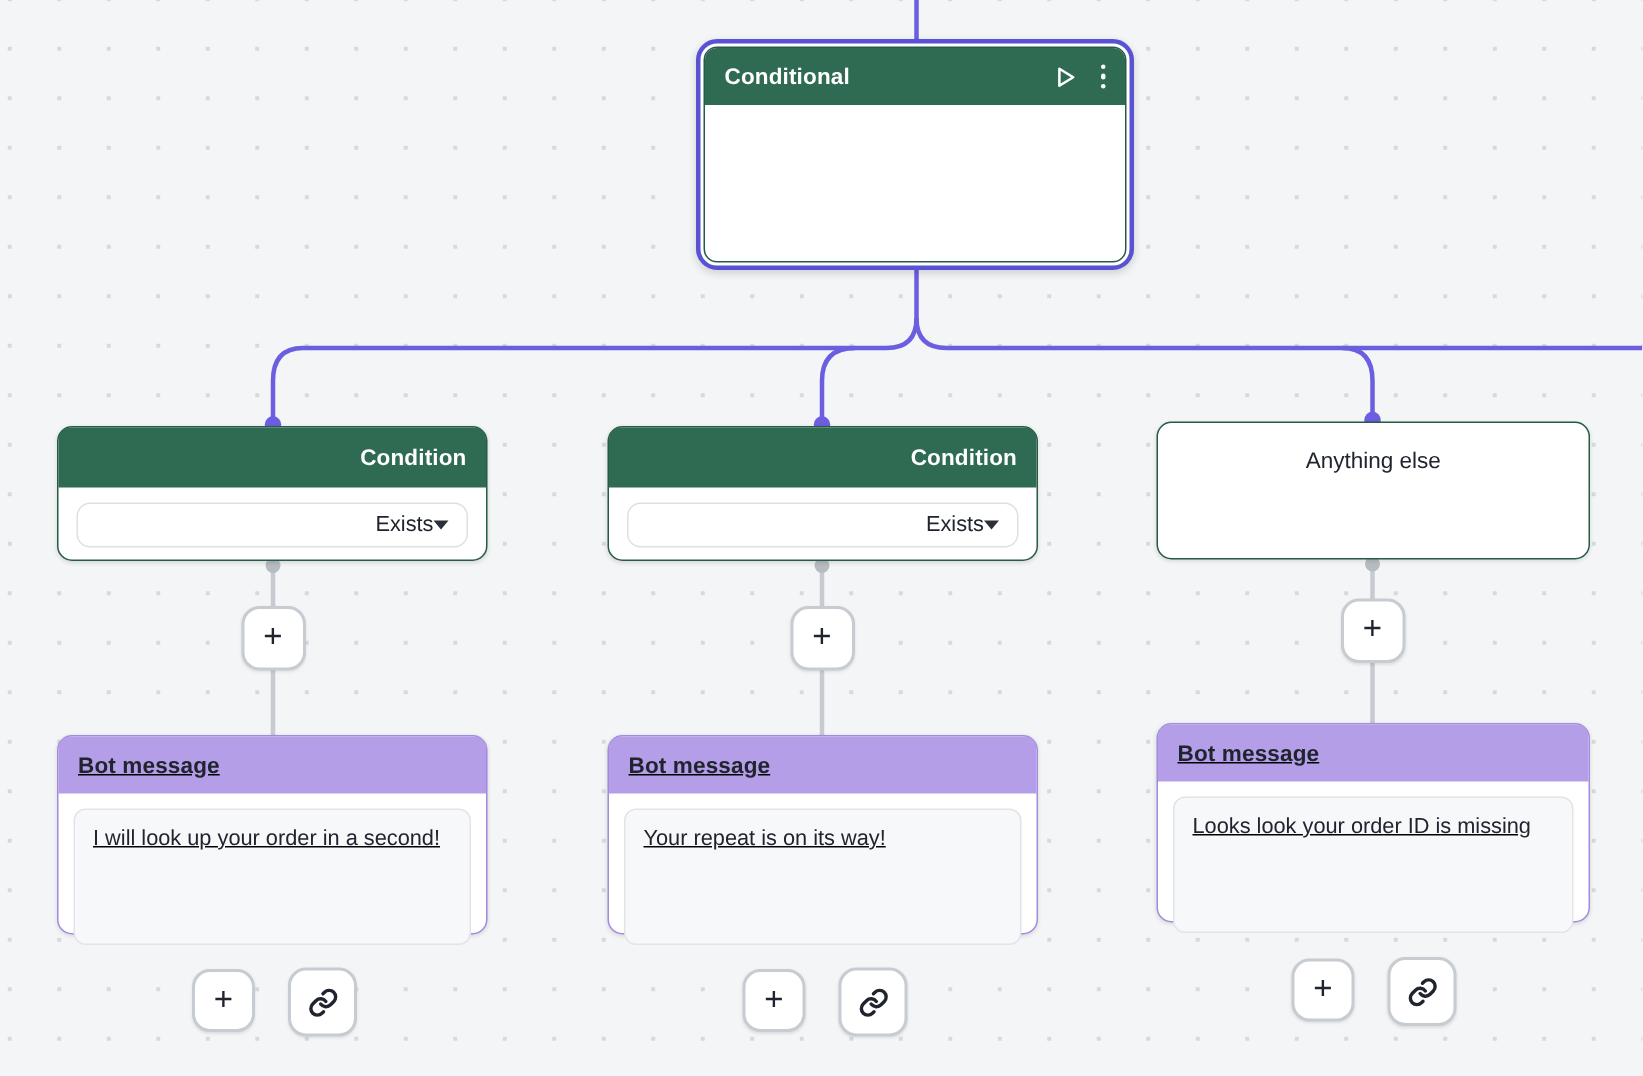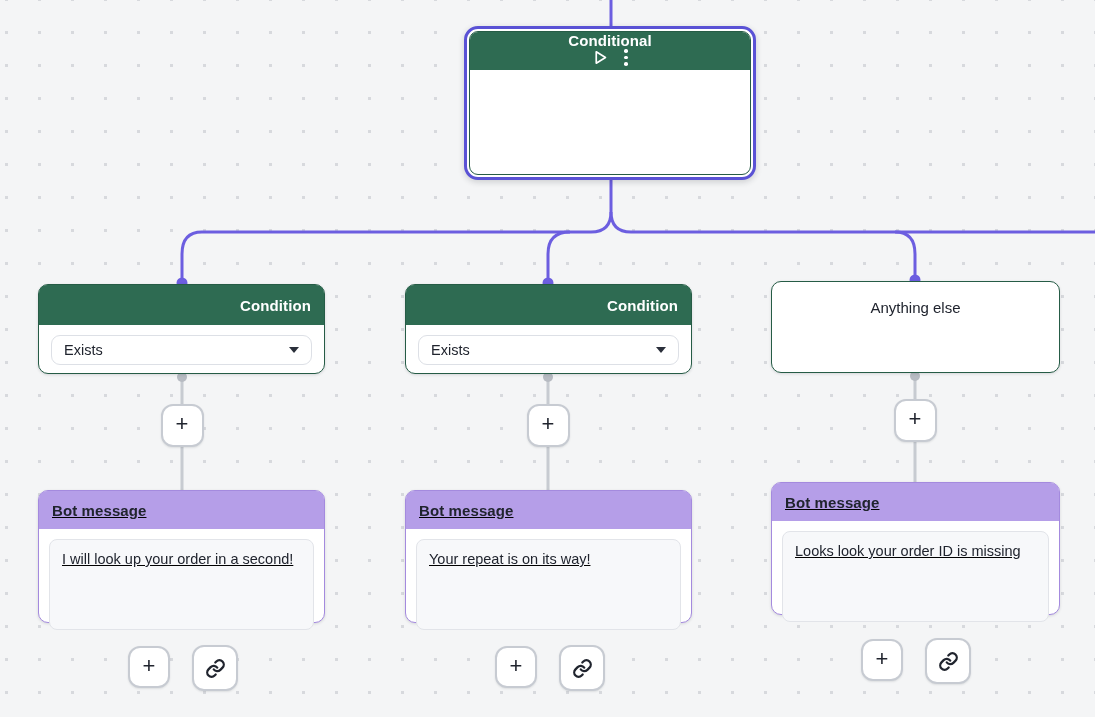--- a/index.html
+++ b/index.html
@@ -40,34 +40,34 @@
     border-radius:8px 8px 0 0;font-size:15px;font-weight:700;letter-spacing:.1px;}
   .hdr-green{background:var(--green);color:#fff;height:40px;justify-content:flex-end;}
   .hdr-purple{background:var(--bot-purple);color:var(--dark);height:38px;}
 
   
   .sel-ring{position:absolute;left:464px;top:26px;width:292px;height:154px;
     border:3px solid var(--ring);border-radius:14px;padding:2px;background:#fff;
     box-shadow:0 2px 6px rgba(20,25,40,.18);}
   .sel-ring .inner{width:100%;height:100%;border:1.5px solid var(--green-border);
     border-radius:9px;overflow:hidden;background:#fff;display:flex;flex-direction:column;}
-  .sel-ring .hdr{height:38px;border-radius:0;background:var(--green);color:#fff;justify-content:flex-start;flex-direction:column;}
+  .sel-ring .hdr{height:38px;border-radius:0;background:var(--green);color:#fff;justify-content:space-between;}
   .hdr-icons{display:flex;align-items:center;gap:15px;}
   .cond-body{padding:12px 14px 0 14px;flex:1;}
   .field{height:30px;background:var(--field-bg);border:1px solid var(--field-border);
     border-radius:8px;display:flex;align-items:center;padding:0 10px;
     font-size:14.5px;color:var(--dark);}
   .err-rule{height:2px;background:var(--error);margin-top:11px;border-radius:1px;}
   .err-row{display:flex;gap:8px;margin-top:8px;color:var(--error);
     font-size:14.5px;line-height:21px;}
   .err-row svg{flex:0 0 auto;margin-top:2px;}
 
   .cond-node-body{padding:10px 12px;}
   .select{height:30px;background:#fff;border:1px solid #dde0e6;border-radius:9px;
-    display:flex;align-items:center;justify-content:space-between;padding:0 12px;
+    display:flex;align-items:center;justify-content:flex-end;padding:0 12px;
     font-size:14.5px;color:var(--dark);cursor:pointer;}
   .caret{width:0;height:0;border-left:5.5px solid transparent;
     border-right:5.5px solid transparent;border-top:6.5px solid #2a2f3a;}
 
   .fallback-body{height:51px;display:flex;align-items:center;justify-content:center;
     font-size:15px;color:var(--dark);}
 
   .bot-body{padding:10px;}
   .msg-box{background:var(--field-bg);border:1px solid var(--field-border);
     border-radius:8px;padding:9px 12px;font-size:14.5px;line-height:21px;

